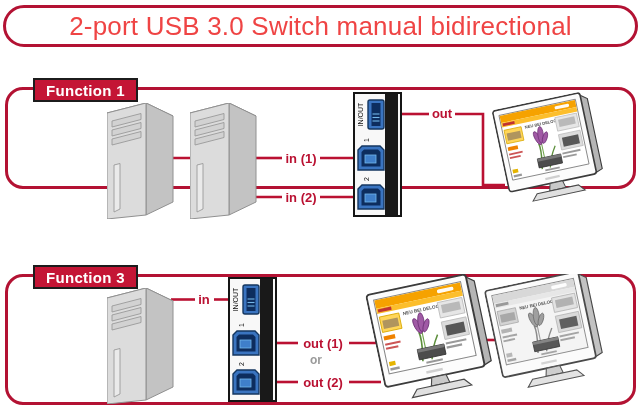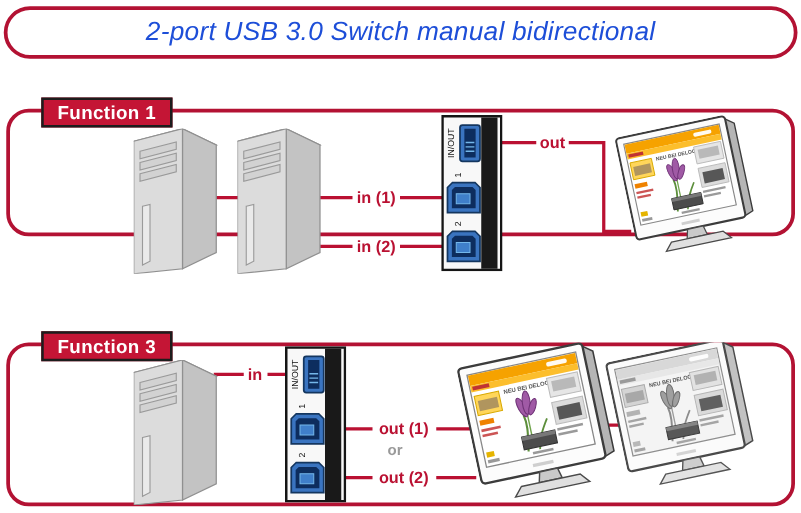--- a/index.html
+++ b/index.html
@@ -5,21 +5,21 @@
   html,body{margin:0;padding:0;}
   body{
     width:641px;height:410px;position:relative;background:#ffffff;
     font-family:"Liberation Sans",sans-serif;overflow:hidden;
   }
   .title-bar{
     position:absolute;left:3px;top:5px;width:635px;height:42px;
     box-sizing:border-box;border:3px solid #b31233;border-radius:21px;
     display:flex;align-items:center;justify-content:center;background:#fff;
   }
-  .title-bar span{font-size:21px;color:#1d4ed8;letter-spacing:0.2px;font-style:italic;}
+  .title-bar span{font-size:26px;color:#ef4444;letter-spacing:0.2px;}
   .panel{
     position:absolute;left:5px;width:631px;box-sizing:border-box;
     border:3px solid #b31233;border-radius:18px;background:#fff;
   }
   #panel1{top:87px;height:102px;}
   #panel2{top:274px;height:131px;}
   .fn-label{
     position:absolute;left:25px;top:-12px;height:24px;padding:0 11px;
     background:#c41535;border:2px solid #1c1c1c;box-sizing:border-box;
     display:flex;align-items:center;z-index:3;

